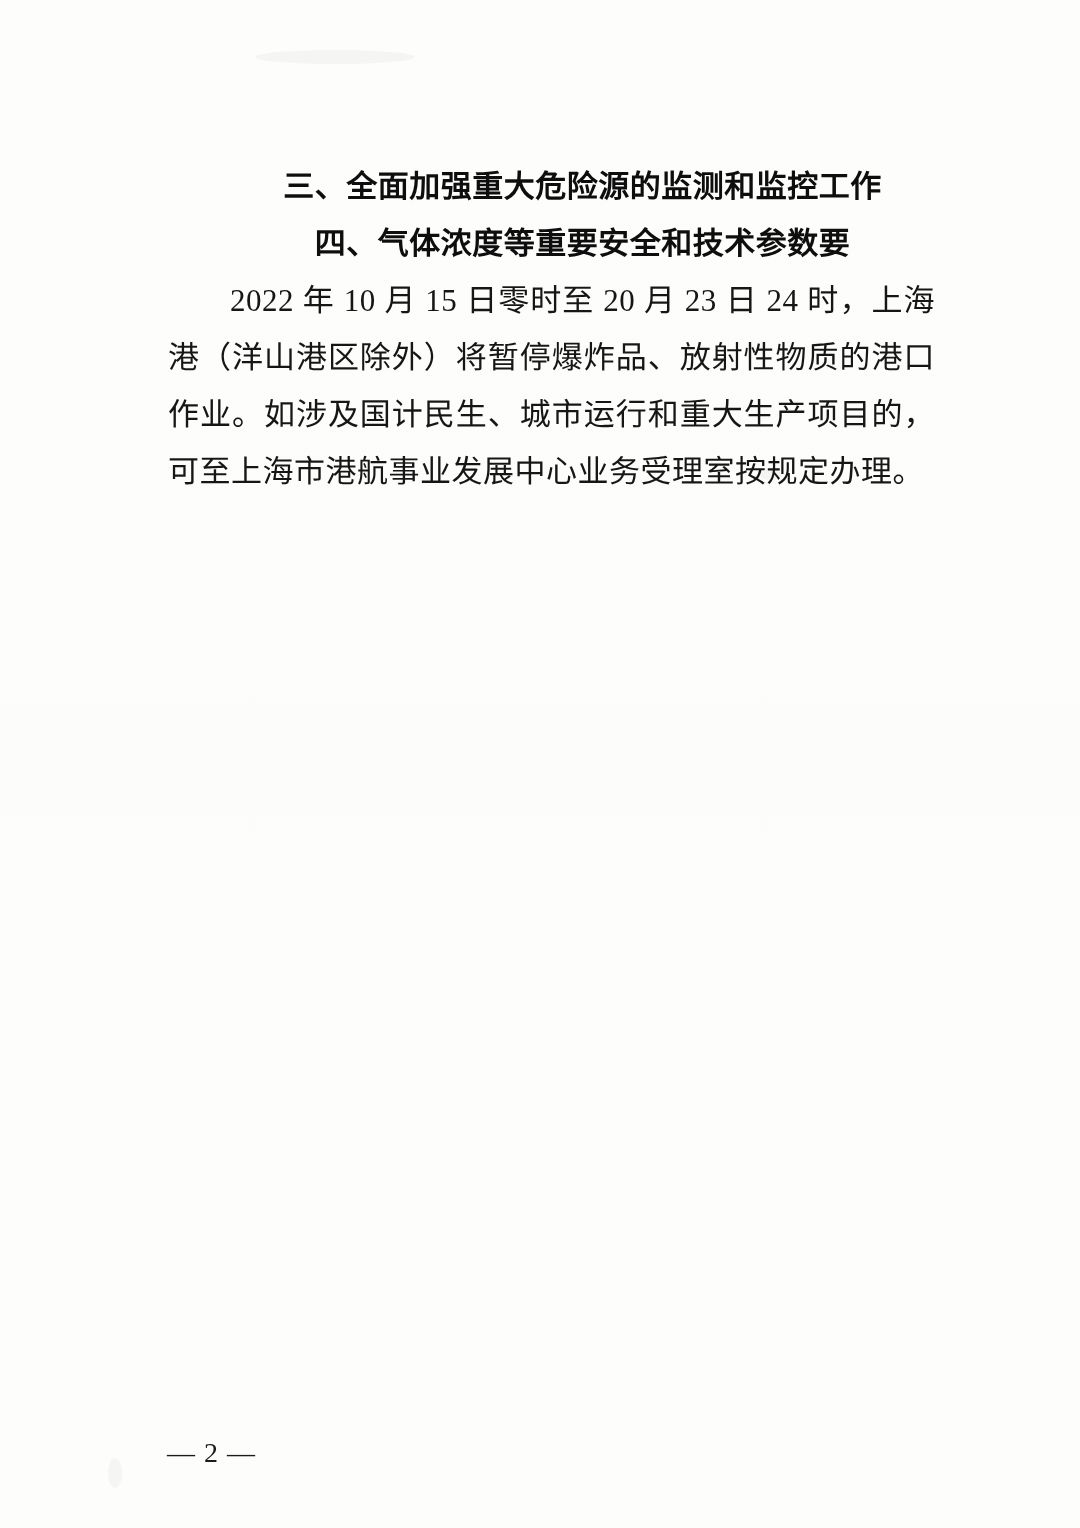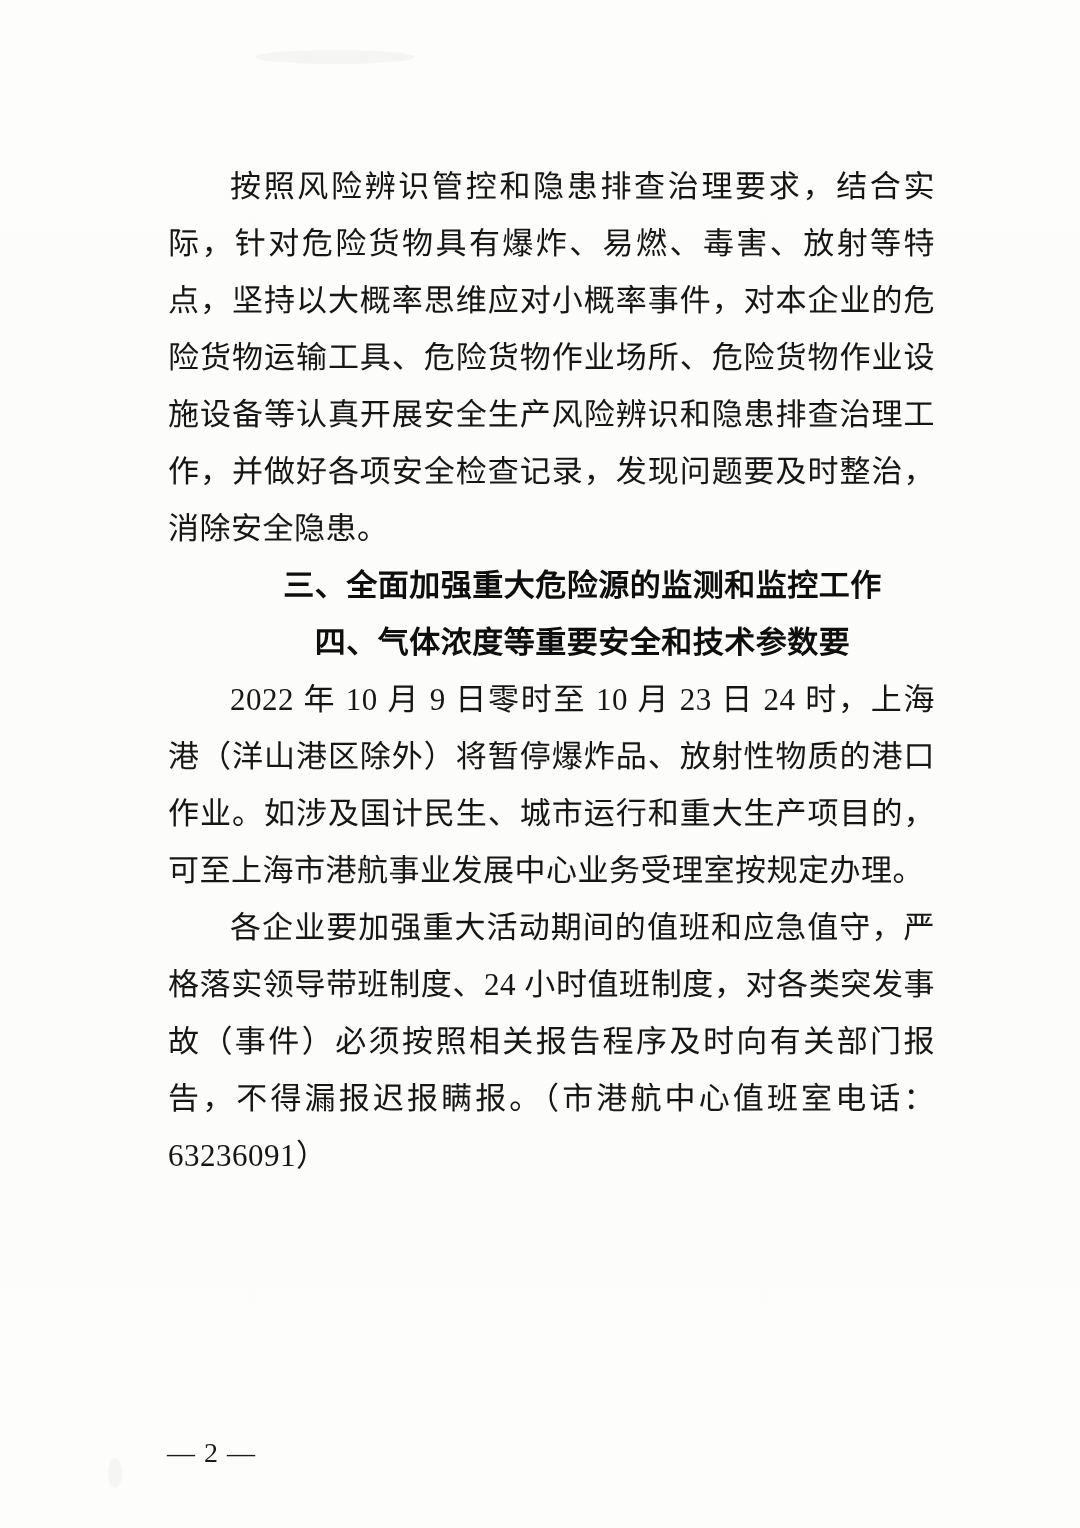--- a/index.html
+++ b/index.html
@@ -68,26 +68,24 @@
 </head>
 <body>
 
 <div class="page">
 
   <span class="scan-smudge smudge-a"></span>
   <span class="scan-smudge smudge-b"></span>
   <span class="scan-smudge smudge-c"></span>
 
   <main class="content">
-    <p>按照风险辨识管控和隐患排查治理要求，结合实际，针对危险货物具有爆炸、易燃、毒害、放射等特点，坚持以大概率思维应对小概率事件，对本企业的危险货物运输工具、危险货物作业场所、危险货物作业设施设备等认真开展安全生产风险辨识和隐患排查治理工作，并做好各项安全检查记录，发现问题要及时整治，消除安全隐患。</p>
 
     <h2>三、全面加强重大危险源的监测和监控工作</h2>
 
 
     <h2>四、气体浓度等重要安全和技术参数要</h2>
 
-    <p>2022 年 10 月 9 日零时至 10 月 23 日 24 时，上海港（洋山港区除外）将暂停爆炸品、放射性物质的港口作业。如涉及国计民生、城市运行和重大生产项目的，可至上海市港航事业发展中心业务受理室按规定办理。</p>
+    <p>2022 年 10 月 15 日零时至 20 月 23 日 24 时，上海港（洋山港区除外）将暂停爆炸品、放射性物质的港口作业。如涉及国计民生、城市运行和重大生产项目的，可至上海市港航事业发展中心业务受理室按规定办理。</p>
 
-    <p>各企业要加强重大活动期间的值班和应急值守，严格落实领导带班制度、24 小时值班制度，对各类突发事故（事件）必须按照相关报告程序及时向有关部门报告，不得漏报迟报瞒报。（市港航中心值班室电话：63236091）</p>
   </main>
 
   <footer class="page-number">— 2 —</footer>
 </div>
 
 </body></html>

